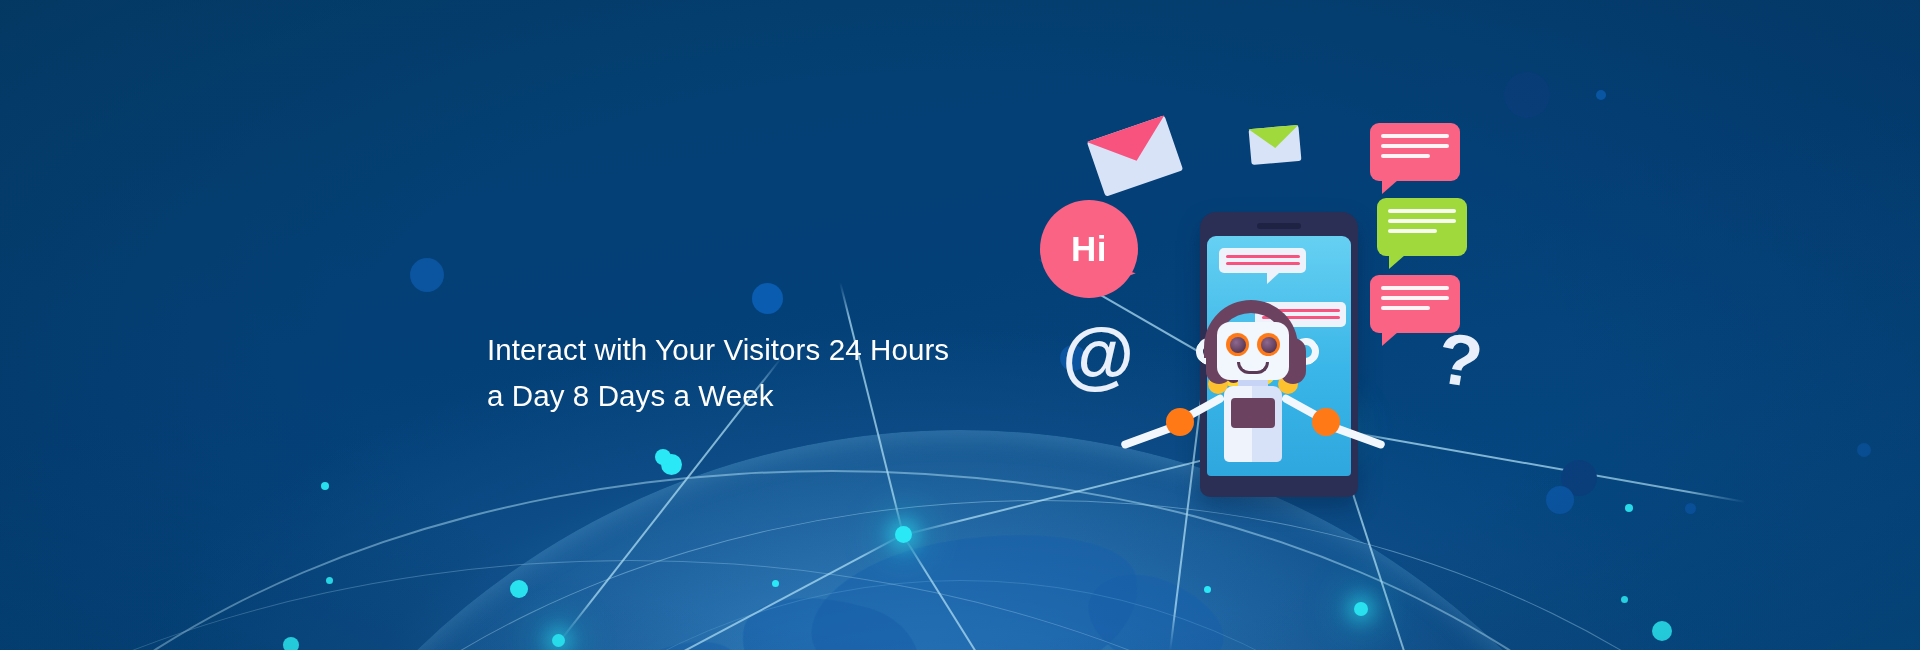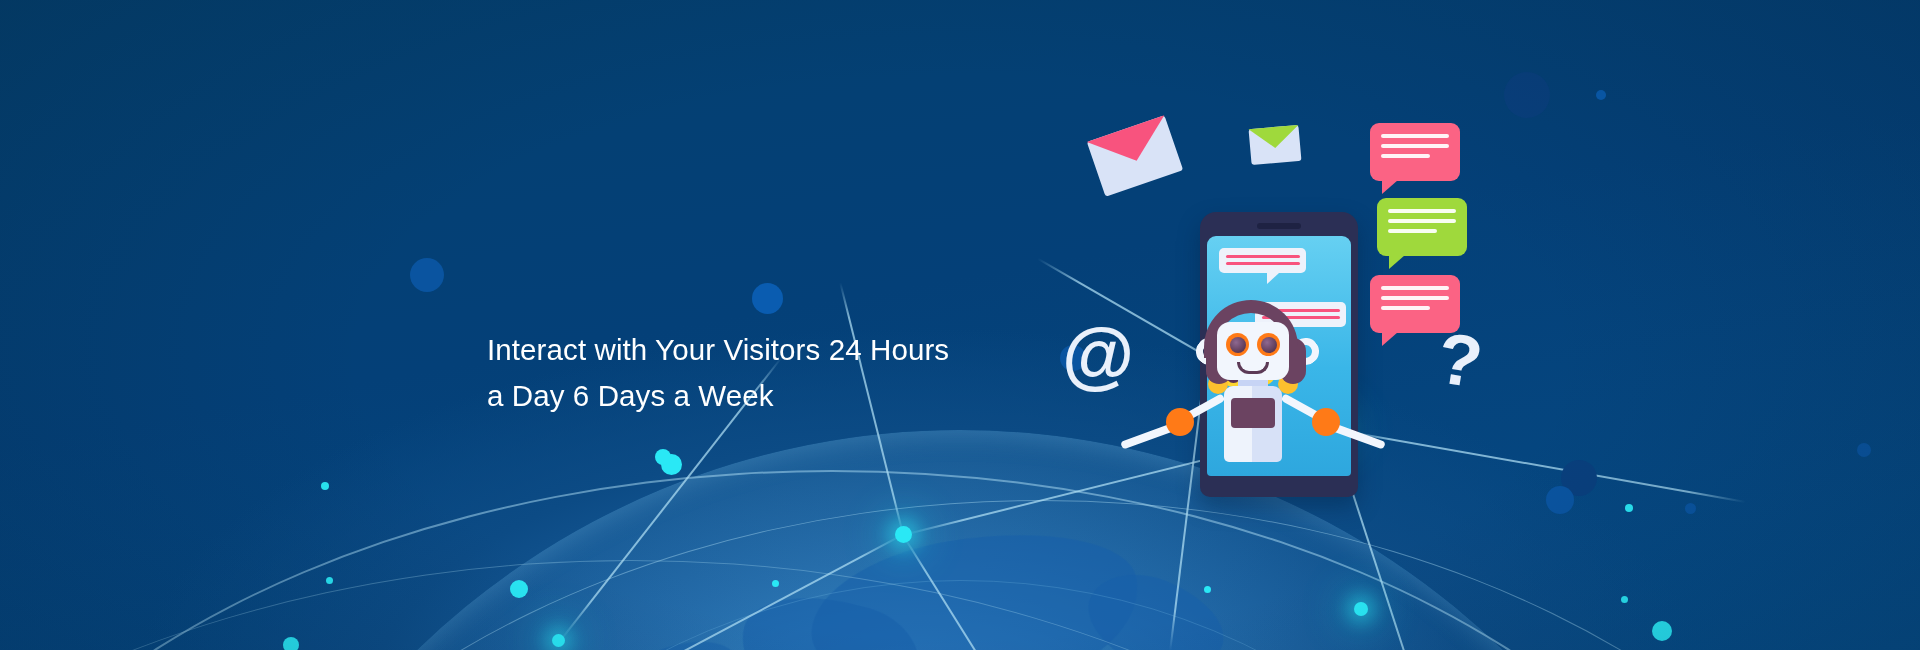--- a/index.html
+++ b/index.html
@@ -362,34 +362,38 @@
   <div class="dot dot-cyan" style="left:655px; top:449px; width:16px; height:16px;"></div>
   <div class="dot dot-cyan" style="left:772px; top:580px; width:7px; height:7px;"></div>
   <div class="dot dot-cyan" style="left:1625px; top:504px; width:8px; height:8px;"></div>
   <div class="dot dot-cyan" style="left:1621px; top:596px; width:7px; height:7px;"></div>
   <div class="dot dot-cyan" style="left:1652px; top:621px; width:20px; height:20px;"></div>
   <div class="dot dot-cyan" style="left:1204px; top:586px; width:7px; height:7px;"></div>
 
   <div class="bg-vignette"></div>
 
   <h1 class="headline">Interact with Your Visitors 24 Hours
-a Day 6 Days a Week</h1>
+a Day 8 Days a Week</h1>
 
   <div class="illus">
 
     <div class="env" style="left:54px; top:-3px; width:82px; height:58px; transform:rotate(-19deg);">
       <div class="env-body"></div>
       <div style="position:absolute;left:0;top:0;width:0;height:0;border-left:41px solid transparent;border-right:41px solid transparent;border-top:34px solid #f8537e;"></div>
     </div>
 
     <div class="env" style="left:210px; top:-3px; width:50px; height:36px; transform:rotate(-5deg);">
       <div class="env-body"></div>
       <div style="position:absolute;left:0;top:0;width:0;height:0;border-left:25px solid transparent;border-right:25px solid transparent;border-top:21px solid #9fd93c;"></div>
     </div>
 
+    <div style="position:absolute;left:0;top:0;width:140px;height:190px;">
+      <div class="hi-tail"></div>
+      <div class="hi-bubble">Hi</div>
+    </div>
 
     <div class="symbol" style="left:22px; top:188px; font-size:74px;">@</div>
 
     <div class="symbol" style="left:398px; top:194px; font-size:72px; transform:rotate(9deg);">?</div>
 
     <div class="phone">
       <div class="phone-speaker"></div>
       <div class="phone-screen">
 
         <div class="sb" style="left:12px; top:12px; width:74px;">

